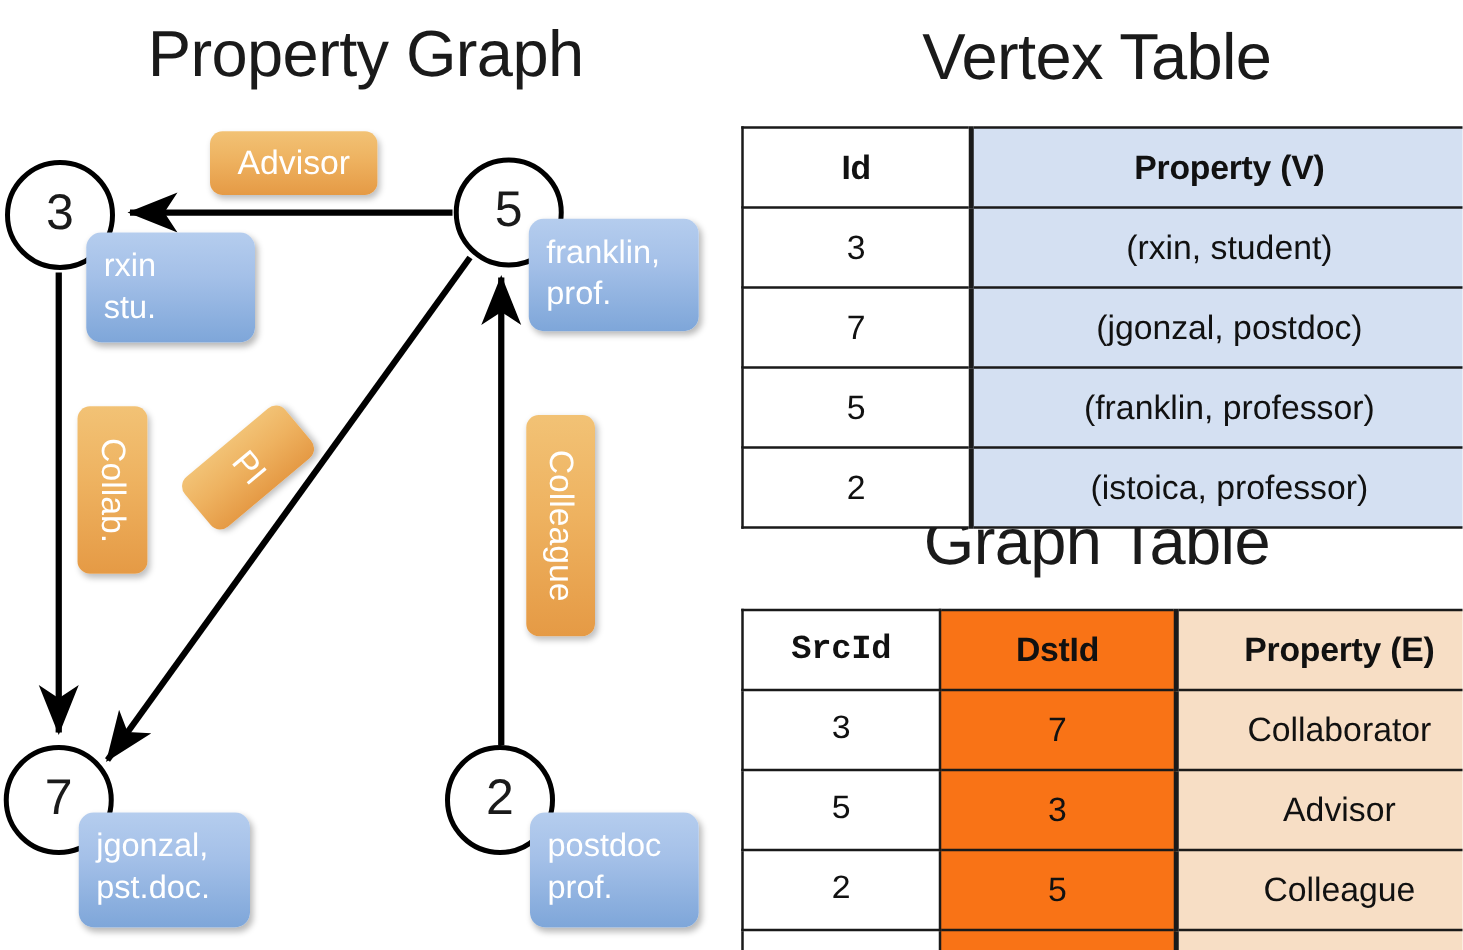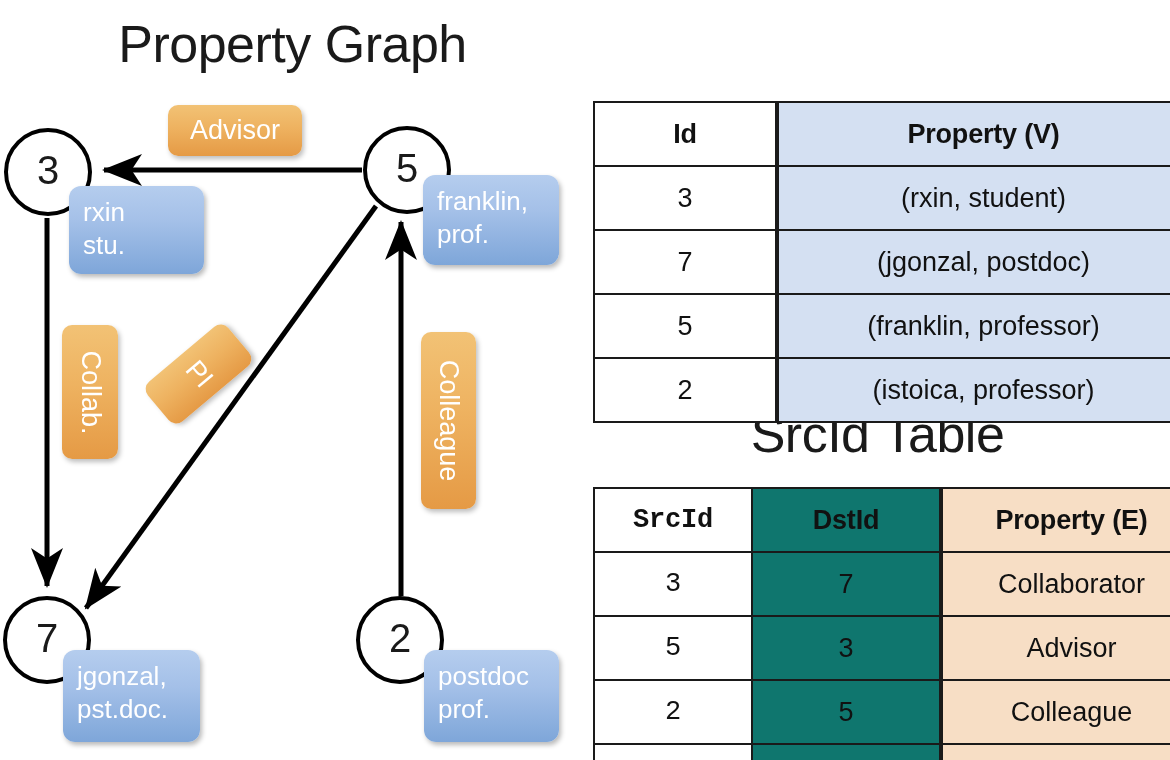--- a/index.html
+++ b/index.html
@@ -98,30 +98,31 @@
   }
   .tbl th{font-weight:700;font-size:27px;letter-spacing:-0.2px;}
   .tbl .sep{border-left:4px solid #1a1a1a;}
 
   #vertex-table{left:593px;top:101px;width:573px;}
   #vertex-table .c-id{width:172px;background:#ffffff;}
   #vertex-table .c-prop{width:401px;background:#d4e0f2;}
 
   #edge-table{left:593px;top:487px;width:575px;}
   #edge-table .c-src{width:148px;background:#ffffff;font-family:Liberation Mono, monospace;}
-  #edge-table .c-dst{width:178px;background:#0f766e;}
+  #edge-table .c-dst{width:178px;background:#f97316;}
   #edge-table .c-eprop{width:249px;background:#f7dec5;}
 </style>
 </head>
 <body>
 
 <div class="canvas">
 
   <div class="title" id="title-property-graph">Property Graph</div>
-  <div class="title" id="title-edge-table">SrcId Table</div>
+  <div class="title" id="title-vertex-table">Vertex Table</div>
+  <div class="title" id="title-edge-table">Graph Table</div>
 
   <svg id="graph-svg" viewBox="0 0 585 760" xmlns="http://www.w3.org/2000/svg">
     <defs>
       <marker id="arrowhead" markerWidth="9" markerHeight="9" refX="7.6" refY="3.2" orient="auto" markerUnits="strokeWidth">
         <path d="M0,0 L8,3.2 L0,6.4 L2.1,3.2 z" fill="#000"></path>
       </marker>
     </defs>
 
     <g>
       <line x1="362" y1="170" x2="104" y2="170" stroke="#000" stroke-width="5" marker-end="url(#arrowhead)"></line>

